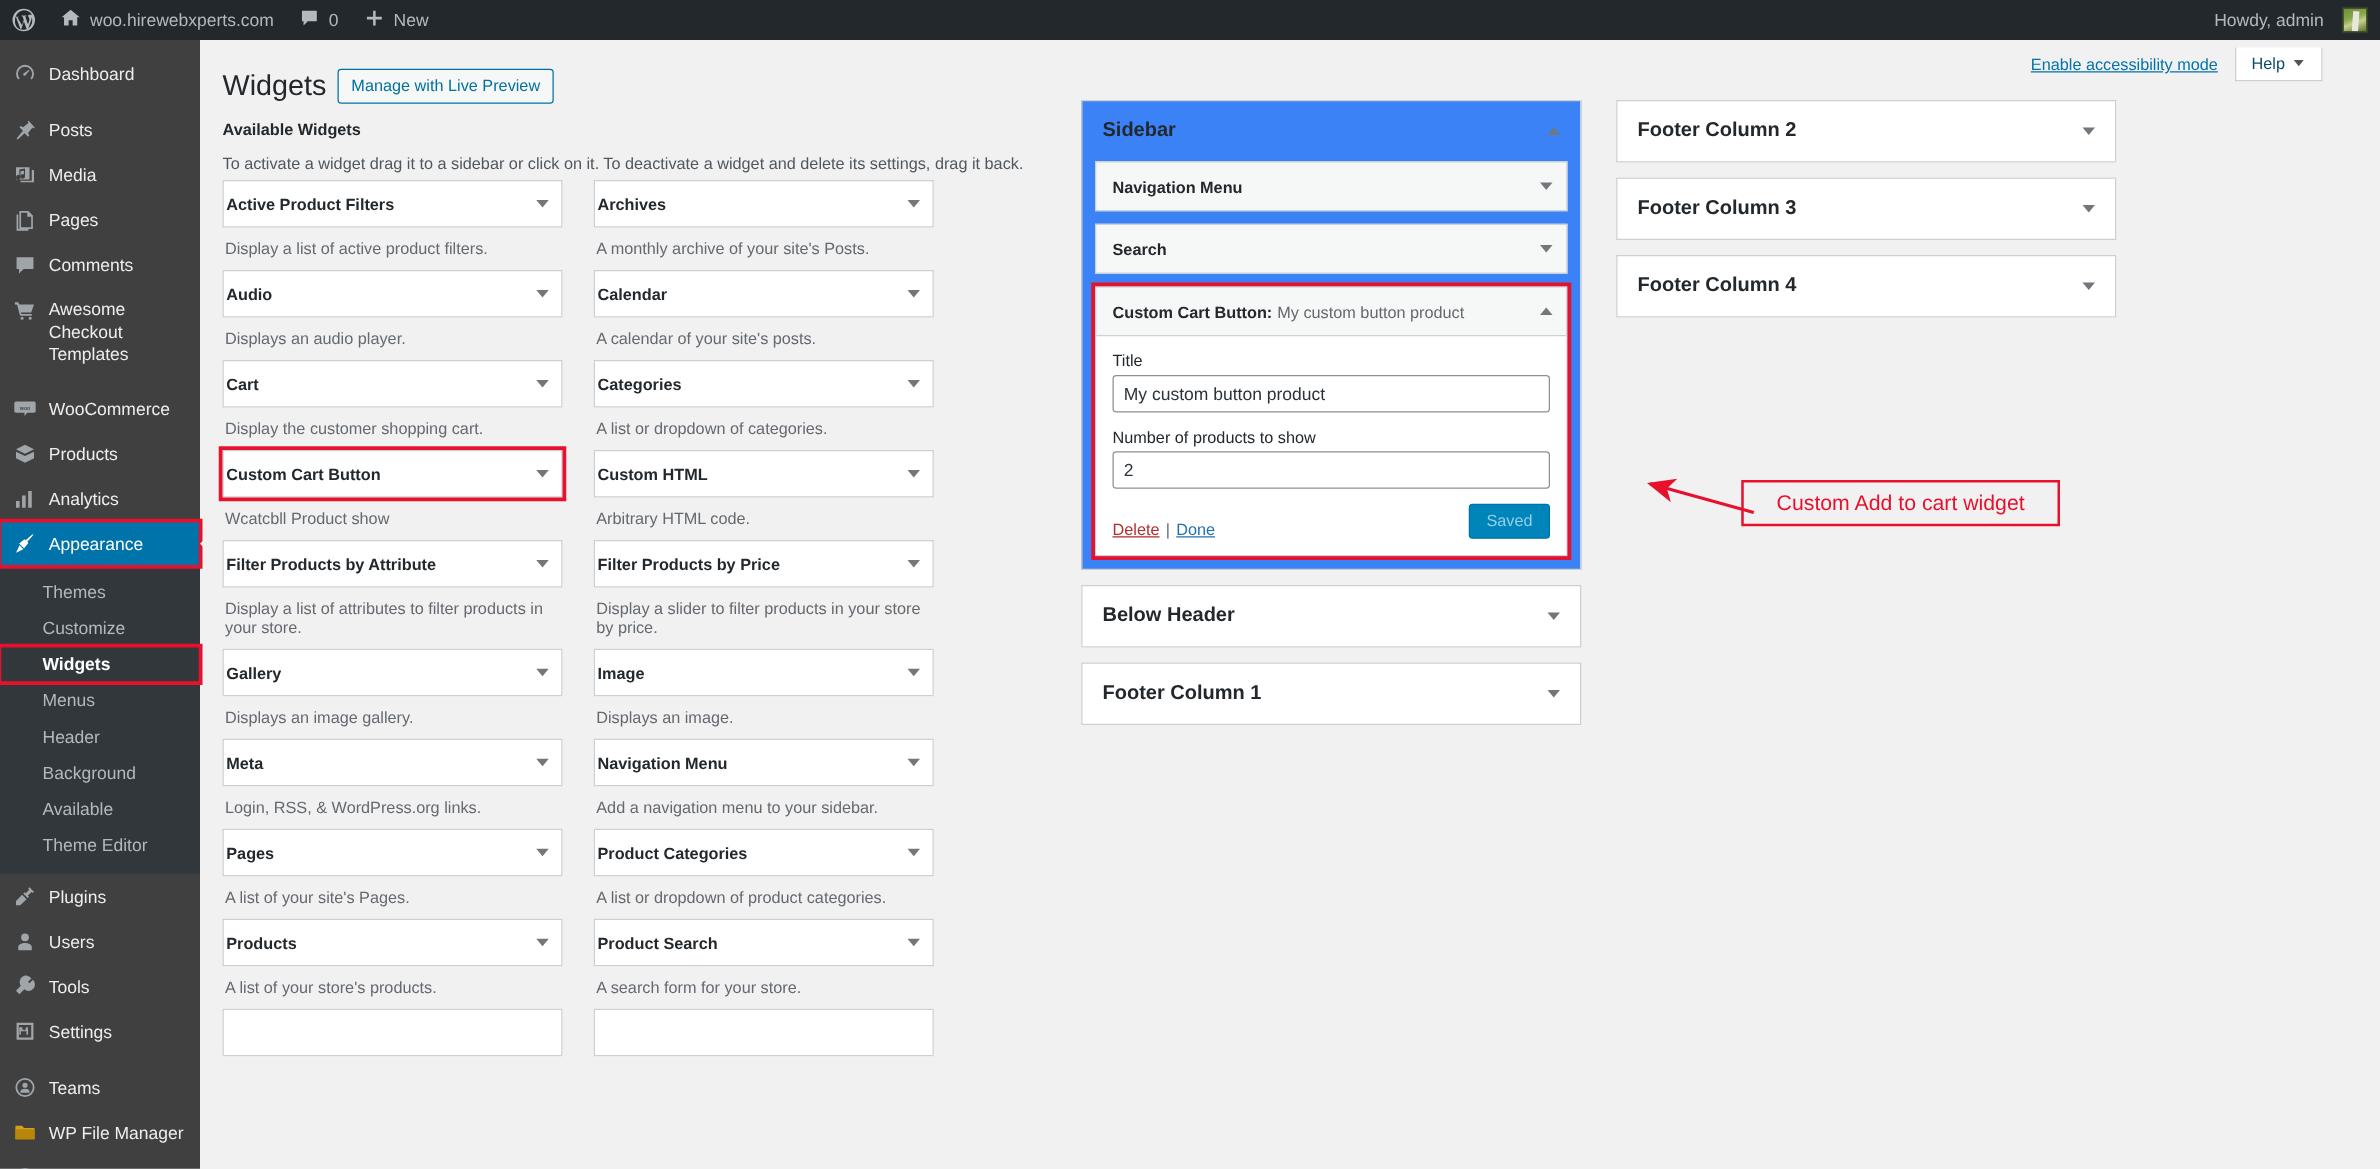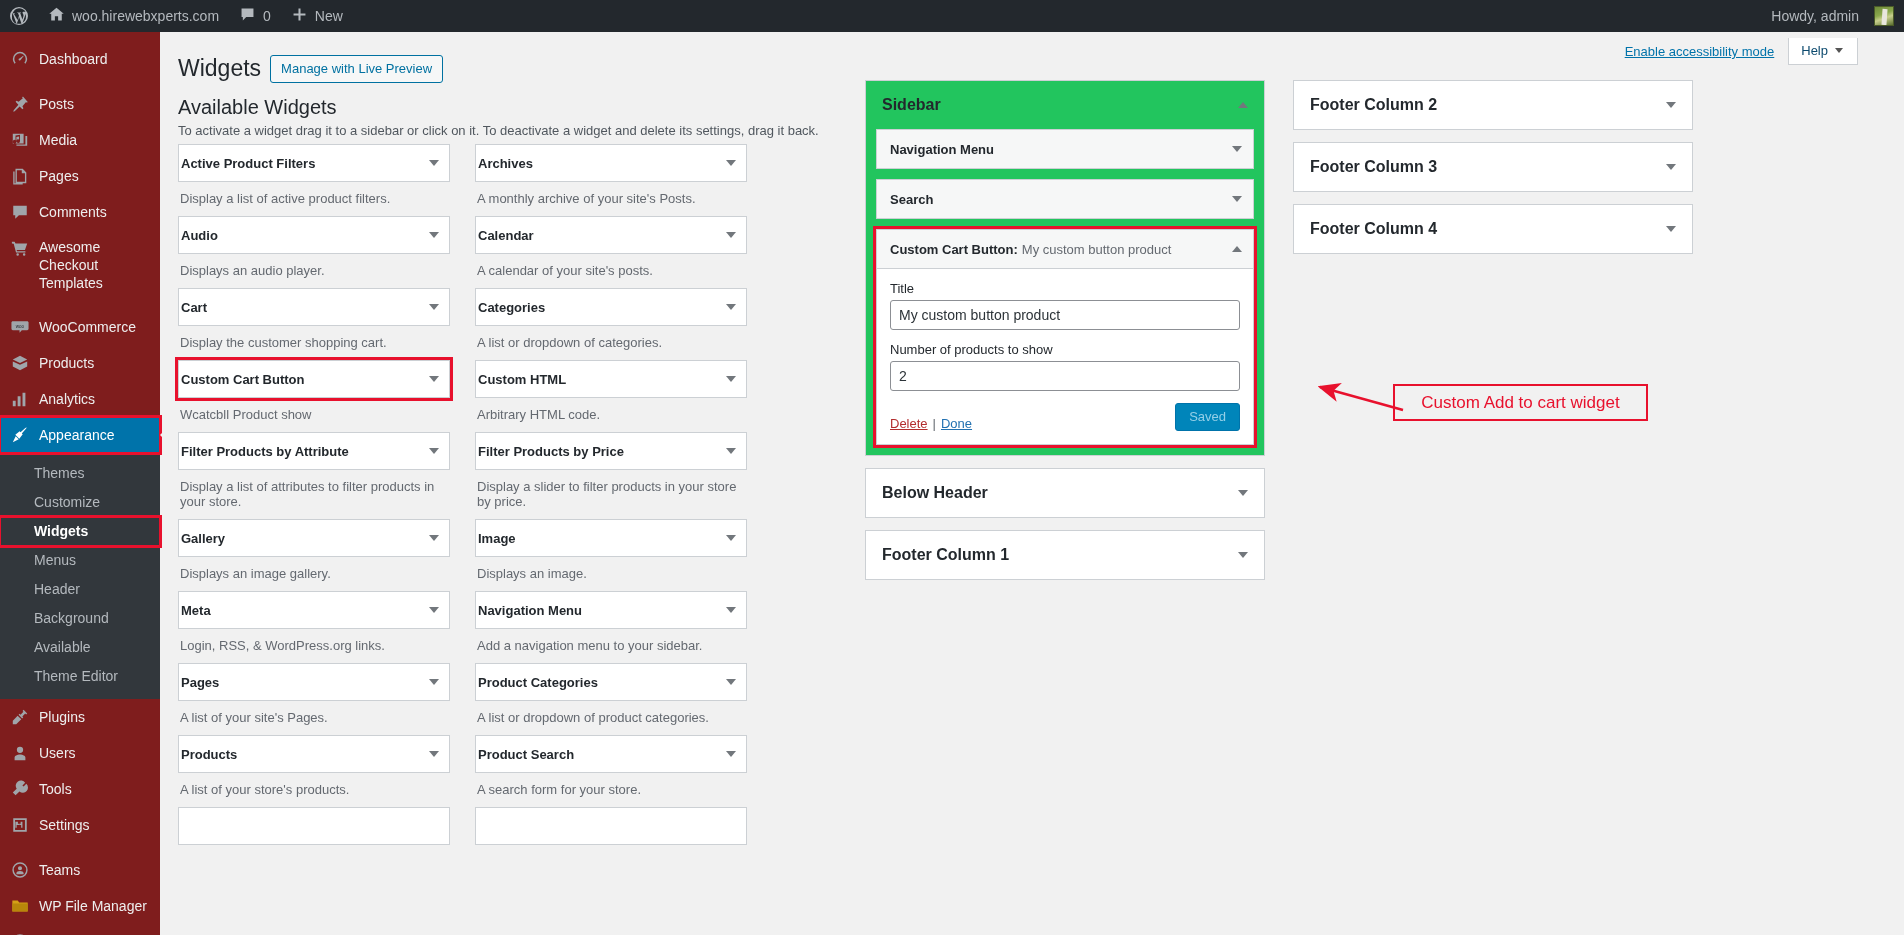--- a/index.html
+++ b/index.html
@@ -37,21 +37,21 @@
   }
   .ab-avatar::after{
     content:""; position:absolute; left:7px; top:2px; width:5px; height:16px;
     background:#e8e6dd; transform: rotate(4deg);
   }
 
   
   #adminmenu {
     position: absolute; top: 32px; left: 0;
     width: 160px; height: 903px;
-    background: #7f1d1d;
+    background: #404040;
     font-size: 14px;
     z-index: 40;
   }
   .menu-item {
     position: relative;
     display: flex; align-items: center;
     gap: 9px;
     padding: 8px 0 8px 10px;
     color: #eee;
     line-height: 18px;
@@ -119,21 +119,21 @@
     display: flex; align-items: center; gap: 9px;
   }
   #page-title { font-size: 23px; font-weight: 400; color: #23282d; line-height: 29px; }
   #live-preview-btn {
     border: 1px solid #0071a1; color: #0071a1; background: #f6f7f7;
     font-size: 13px; line-height: 26px; padding: 0 10px; border-radius: 3px;
   }
 
   #avail-title {
     position: absolute; top: 64px; left: 18px;
-    font-size: 20px; font-weight: 400; color: #23282d;
+    font-size: 13px; font-weight: 700; color: #23282d;
   }
   #avail-desc {
     position: absolute; top: 91px; left: 18px;
     font-size: 13px; color: #50575e;
   }
 
   
   #widget-grid {
     position: absolute; top: 112px; left: 18px;
     width: 660px;
@@ -161,21 +161,21 @@
   .widget-desc { font-size: 13px; color: #646970; padding: 9px 2px 10px 2px; line-height: 15px; }
   .wcell.flagged .widget-top { outline: 3px solid #e8112d; outline-offset: 0px; }
 
   
   #sidebars-area { position: absolute; top: 48px; left: 705px; width: 1020px; }
   .sb-col { position: absolute; top: 0; width: 400px; }
   #sb-col-1 { left: 0; }
   #sb-col-2 { left: 428px; }
 
   .sidebar-box {
-    background: #22c55e;
+    background: #3b82f6;
     border: 1px solid #ccd0d4;
     margin-bottom: 12px;
     padding: 0;
   }
   .sidebar-box.plain { background: #fff; }
   .sb-head {
     display: flex; align-items: center;
     padding: 0 16px;
     height: 48px;
   }

